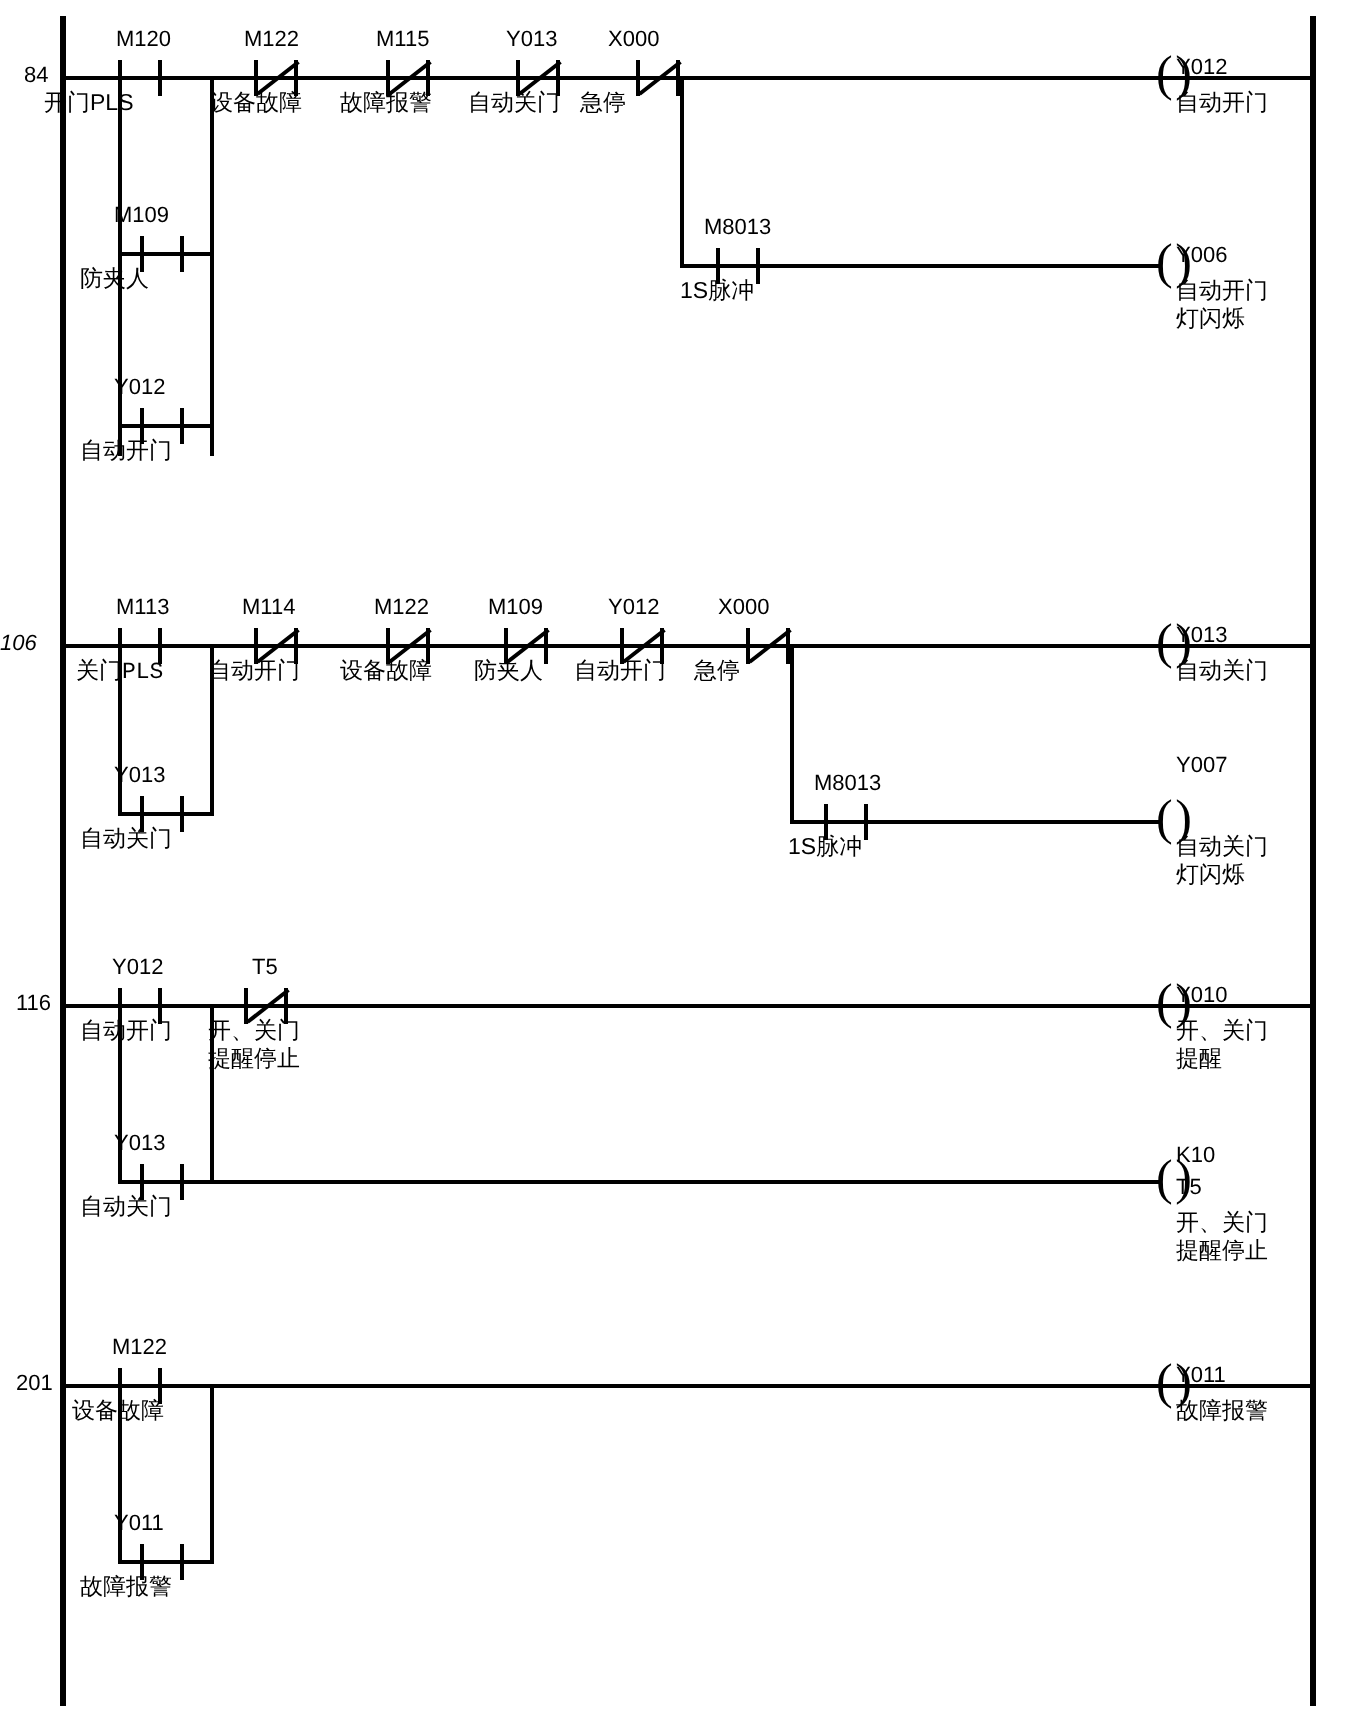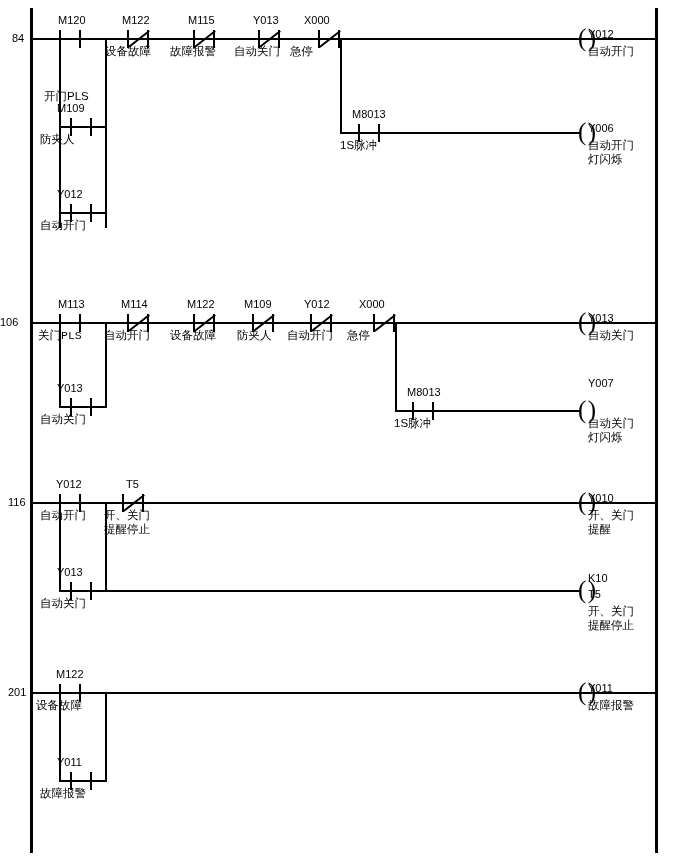--- a/index.html
+++ b/index.html
@@ -100,21 +100,21 @@
 
   <div class="step" style="left:12px; top:32px;">84</div>
 
   <div class="wire-h" style="left:31px; top:38px; width:625px;"></div>
 
   <div class="contact" style="left:59px; top:30px;">
     <div class="bar left"></div>
       <div class="bar right"></div>
   </div>
   <div class="lbl" style="left:58px; top:14px;">M120</div>
-  <div class="lbl cn" style="left:44px; top:44px;margin-top:45px;">开门PLS</div>
+  <div class="lbl cn" style="left:22px; top:44px;">开门PLS</div>
 
   <div class="contact nc" style="left:127px; top:30px;">
     <div class="bar left"></div>
       <div class="bar right"></div>
       <div class="slash"></div>
   </div>
   <div class="lbl" style="left:122px; top:14px;">M122</div>
   <div class="lbl cn" style="left:105px; top:44px;">设备故障</div>
 
   <div class="contact nc" style="left:193px; top:30px;">
@@ -177,21 +177,21 @@
   <div class="lbl cn" style="left:340px; top:138px;">1S脉冲</div>
 
   <div class="coil" style="left:578px; top:122px;">
     <div class="p l">(</div>
       <div class="p r">)</div>
   </div>
   <div class="lbl" style="left:588px; top:122px;">Y006</div>
   <div class="lbl cn" style="left:588px; top:138px;">自动开门</div>
   <div class="lbl cn" style="left:588px; top:152px;">灯闪烁</div>
 
-  <div class="step" style="left:0; top:316px;">106</div>
+  <div class="step" style="left:0; top:316px;font-style:italic;">106</div>
 
   <div class="wire-h" style="left:31px; top:322px; width:625px;"></div>
 
   <div class="contact" style="left:59px; top:314px;">
     <div class="bar left"></div>
       <div class="bar right"></div>
   </div>
   <div class="lbl" style="left:58px; top:298px;">M113</div>
   <div class="lbl cn" style="left:38px; top:328px;font-family:Liberation Mono, monospace;">关门PLS</div>
 

